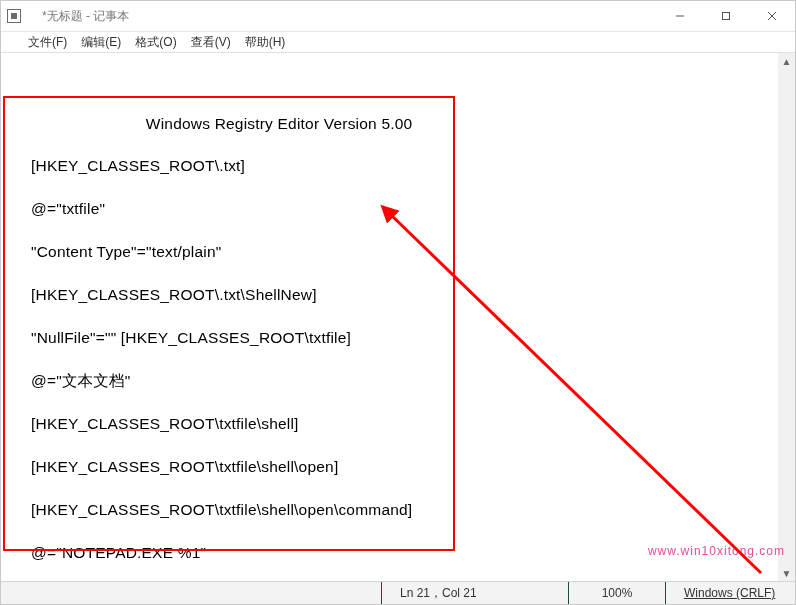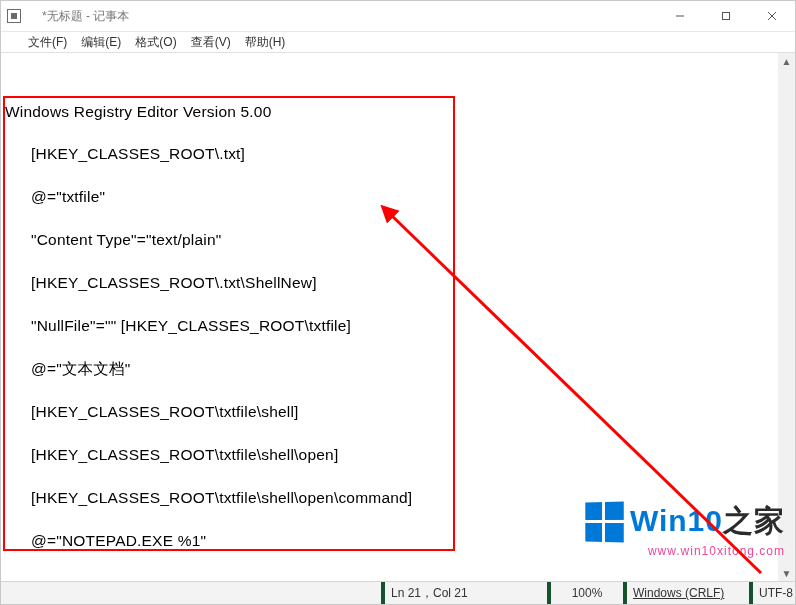--- a/index.html
+++ b/index.html
@@ -103,21 +103,21 @@
   }
   .editor-body {
     position: absolute;
     top: 0;
     left: 4px;
   }
   .editor-line {
     font-size: 15.5px;
     letter-spacing: 0.2px;
   }
-  .editor-line.first   { margin-top: 8px; }
+  .editor-line.first   { margin-top: 20px; text-align: right; }
   .editor-line.indent  { padding-left: 26px; }
   .editor-blank { height: 22px; }
 
   .red-box {
     position: absolute;
     left: 2px;
     top: 2px;
     width: 452px;
     height: 455px;
     border: 2px solid #ff0000;
@@ -151,25 +151,25 @@
     left: 0; right: 0; bottom: 0;
     height: 22px;
     border-top: 1px solid #d4d4d4;
     display: flex;
     font-size: 12px;
     color: #333;
     background: #f3f3f3;
     align-items: center;
   }
   .status-cell {
-    border-left: 4px solid #14532d;
+    border-left: 1px solid #14532d;
     height: 100%;
     display: flex;
     align-items: center;
-    padding: 0 6px;
+    padding: 0 18px;
     white-space: nowrap;
   }
   .status-spacer { flex: 0 0 380px; }
   .status-pos   { flex: 0 0 150px; }
   .status-zoom  { flex: 0 0 60px; justify-content:center;}
   .status-crlf  { flex: 0 0 110px; text-decoration: underline; }
   .status-enc   { flex: 1 1 auto; }
 
   
   .watermark {
@@ -267,31 +267,20 @@
         <div class="red-box"></div>
       </div>
     </div>
     <div class="scrollbar">
       <div class="scroll-arrow">▲</div>
       <div class="scroll-track"></div>
       <div class="scroll-arrow">▼</div>
     </div>
 
     <div class="watermark">
-      <div class="wm-row">
-        <span class="win10-logo">
-          <span></span>
-            <span></span>
-            <span></span>
-            <span></span>
-        </span>
-        <span class="wm-text-main">
-          <span>Win10</span><i>之家</i>
-        </span>
-      </div>
       <div class="wm-sub">www.win10xitong.com</div>
     </div>
 
     <svg class="arrow-svg">
       <defs>
         <marker id="arrowhead" markerWidth="8" markerHeight="8" refX="2" refY="3" orient="auto">
           <polygon points="0 0, 6 3, 0 6" fill="#ff0000"></polygon>
         </marker>
       </defs>
       <line x1="760" y1="520" x2="388" y2="160" stroke="#ff0000" stroke-width="3" marker-end="url(#arrowhead)"></line>

